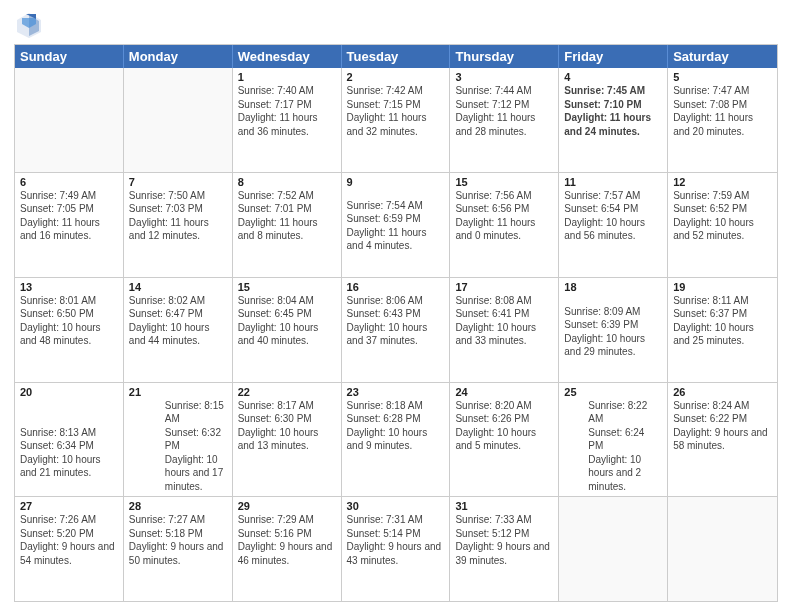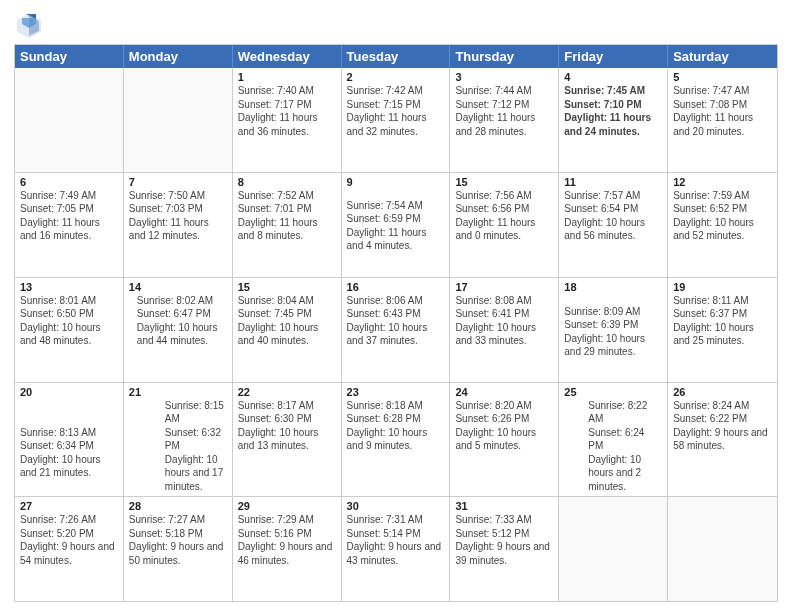--- a/index.html
+++ b/index.html
@@ -227,28 +227,28 @@
         </div>
         <div class="cal-row">
           <div class="cal-cell">
             <div class="day-number">13</div>
             <div class="cell-text" style="white-space: pre-line;">Sunrise: 8:01 AM
 Sunset: 6:50 PM
 Daylight: 10 hours and 48 minutes.</div>
           </div>
           <div class="cal-cell">
             <div class="day-number">14</div>
-            <div class="cell-text" style="white-space: pre-line; margin-left: 8px;">Sunrise: 8:02 AM
+            <div class="cell-text" style="white-space: pre-line;">Sunrise: 8:02 AM
 Sunset: 6:47 PM
 Daylight: 10 hours and 44 minutes.</div>
           </div>
           <div class="cal-cell">
             <div class="day-number">15</div>
             <div class="cell-text" style="white-space: pre-line;">Sunrise: 8:04 AM
-Sunset: 7:45 PM
+Sunset: 6:45 PM
 Daylight: 10 hours and 40 minutes.</div>
           </div>
           <div class="cal-cell">
             <div class="day-number">16</div>
             <div class="cell-text" style="white-space: pre-line;">Sunrise: 8:06 AM
 Sunset: 6:43 PM
 Daylight: 10 hours and 37 minutes.</div>
           </div>
           <div class="cal-cell">
             <div class="day-number">17</div>

